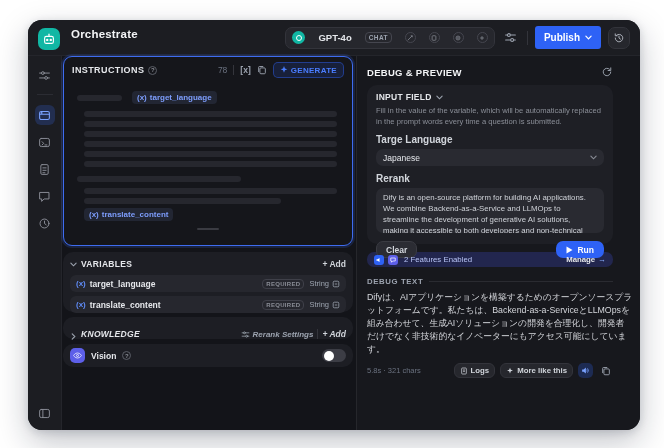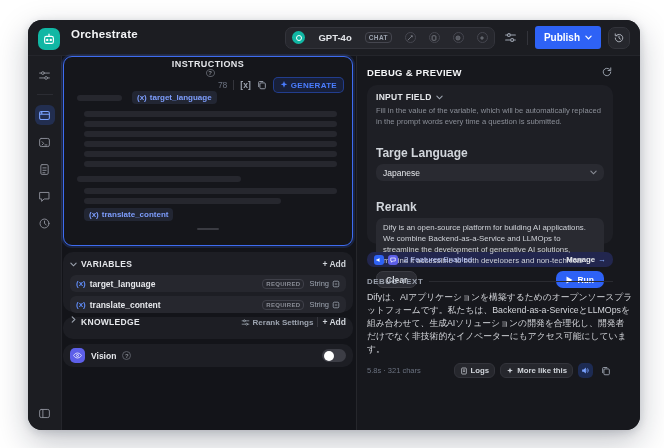--- a/index.html
+++ b/index.html
@@ -28,21 +28,21 @@
   .rail .ric { width:20px; height:20px; border-radius:6px; display:flex; align-items:center; justify-content:center; color:#8a8d96; margin-bottom:7px; }
   .rail .ric.active { background:rgba(59,110,246,.22); color:#7aa2ff; }
   .rail-div { width:16px; height:1px; background:#2b2c33; margin:2px 0 10px; }
   .rail-bottom { margin-top:auto; margin-bottom:8px; }
 
   
   .canvas { position:absolute; left:34px; top:36px; width:294px; bottom:0; background:#131419; }
   .card { position:absolute; background:#1d1e24; border-radius:10px; }
 
   .instructions { position:absolute; left:1px; top:0; width:290px; height:190px; background:#15161b; border:1px solid #3e6cf0; box-shadow:0 0 0 2px rgba(62,108,240,.18); border-radius:9px; }
-  .ins-head { display:flex; align-items:center; height:22px; padding:0 8px; margin-top:2px;flex-direction:column; }
+  .ins-head { display:flex; align-items:center; height:22px; padding:0 8px; margin-top:2px; }
   .ins-title { color:#e5e7eb; font-size:9px; font-weight:800; letter-spacing:.4px; }
   .help { width:9px; height:9px; border:1px solid #5b5e67; border-radius:50%; color:#8a8d96; font-size:6px; font-weight:700; display:inline-flex; align-items:center; justify-content:center; margin-left:4px; }
   .ins-right { margin-left:auto; display:flex; align-items:center; gap:6px; }
   .char-count { color:#6b7280; font-size:8.5px; }
   .v-div { width:1px; height:10px; background:#34353c; }
   .token-btn { color:#9ca3af; font-size:8.5px; font-weight:700; }
   .copy-ic { color:#9ca3af; display:flex; }
   .generate-btn { height:16px; border-radius:5px; background:rgba(46,98,246,.14); border:1px solid rgba(46,98,246,.45); color:#4a7dff; font-size:8px; font-weight:800; letter-spacing:.3px; display:flex; align-items:center; gap:3px; padding:0 6px; }
   .ins-body { position:relative; height:152px; }
   .sk { position:absolute; height:6px; border-radius:3px; background:#26272e; }
@@ -55,41 +55,41 @@
   .sec-title { color:#e5e7eb; font-size:8.5px; font-weight:800; letter-spacing:.3px; margin-left:4px; }
   .chev { display:flex; color:#9ca3af; }
   .add-btn { margin-left:auto; color:#d1d5db; font-size:8.5px; font-weight:700; }
   .var-row { height:17px; margin-top:4px; background:#26272e; border-radius:6px; display:flex; align-items:center; padding:0 6px; gap:4px; }
   .var-token { color:#5f8bf7; font-size:8px; font-weight:700; }
   .var-name { color:#e5e7eb; font-size:8.5px; font-weight:600; }
   .var-right { margin-left:auto; display:flex; align-items:center; gap:5px; }
   .req-badge { border:1px solid #3f4049; border-radius:4px; color:#8a8d96; font-size:6px; font-weight:700; padding:1px 3px; letter-spacing:.3px; }
   .type-label { color:#9ca3af; font-size:7.5px; display:flex; align-items:center; gap:3px; }
 
-  .knowledge { left:1px; top:261px; width:290px; height:22px; display:flex; align-items:flex-start; padding:0 7px; }
+  .knowledge { left:1px; top:261px; width:290px; height:22px; display:flex; align-items:flex-end; padding:0 7px;font-style:italic; }
   .kn-right { margin-left:auto; display:flex; align-items:center; gap:4px; }
   .rerank { color:#9ca3af; font-size:8px; font-weight:600; display:flex; align-items:center; gap:3px; }
 
   .vision { left:1px; top:288px; width:290px; height:23px; display:flex; align-items:center; padding:0 7px; gap:6px; }
   .vision-ic { width:15px; height:15px; border-radius:5px; background:#5d5fe9; display:flex; align-items:center; justify-content:center; color:#fff; }
   .vision-label { color:#e5e7eb; font-size:8.5px; font-weight:800; }
   .toggle { margin-left:auto; width:24px; height:13px; border-radius:8px; background:#3c3d45; position:relative; }
   .toggle .knob { position:absolute; left:1.5px; top:1.5px; width:10px; height:10px; border-radius:50%; background:#fff; }
 
   
   .rpanel { position:absolute; left:328px; top:36px; right:0; bottom:0; background:#17181d; border-left:1px solid #26272c; padding:9px 27px 0 10px; }
   .rp-head { display:flex; align-items:center; height:14px; }
   .rp-title { color:#f3f4f6; font-size:9.5px; font-weight:800; letter-spacing:.3px; }
   .refresh { margin-left:auto; color:#9ca3af; display:flex; }
 
   .input-card { margin-top:6px; background:#1e1f25; border-radius:10px; padding:7px 9px; height:159px; }
   .if-title-row { display:flex; align-items:center; gap:4px; }
   .if-title { color:#e5e7eb; font-size:8.5px; font-weight:800; letter-spacing:.3px; }
   .if-desc { margin-top:3px; color:#8b8f98; font-size:7.6px; line-height:1.45; }
-  .fld-label { margin-top:19px; color:#d1d5db; font-size:12px; font-weight:600; }
+  .fld-label { margin-top:7px; color:#d1d5db; font-size:10px; font-weight:600; }
   .select { margin-top:4px; height:17px; background:#292a31; border-radius:7px; display:flex; align-items:center; padding:0 7px; }
   .select-val { color:#e5e7eb; font-size:8.5px; }
   .select .chev { margin-left:auto; color:#8a8d96; }
   textarea.content { margin-top:4px; width:100%; height:45px; background:#292a31; border:none; border-radius:7px; resize:none; color:#cfd2d8; font-size:7.8px; line-height:1.42; padding:4px 7px; font-family:"Liberation Sans", sans-serif; outline:none; display:block; }
   .btn-row { margin-top:8px; display:flex; align-items:center; }
   .clear-btn { height:17px; background:#2b2c33; border:1px solid #3a3b42; border-radius:7px; color:#d1d5db; font-size:8.5px; font-weight:600; display:flex; align-items:center; padding:0 9px; }
   .run-btn { margin-left:auto; height:17px; background:#2e62f6; border-radius:7px; color:#fff; font-size:8.5px; font-weight:700; display:flex; align-items:center; gap:4px; padding:0 10px; }
 
   .features-bar { margin-top:8px; height:15px; background:#22264e; border-radius:7px; display:flex; align-items:center; gap:4px; padding:0 7px; }
   .feat-ic { width:10px; height:10px; border-radius:3px; display:flex; align-items:center; justify-content:center; color:#fff; }

